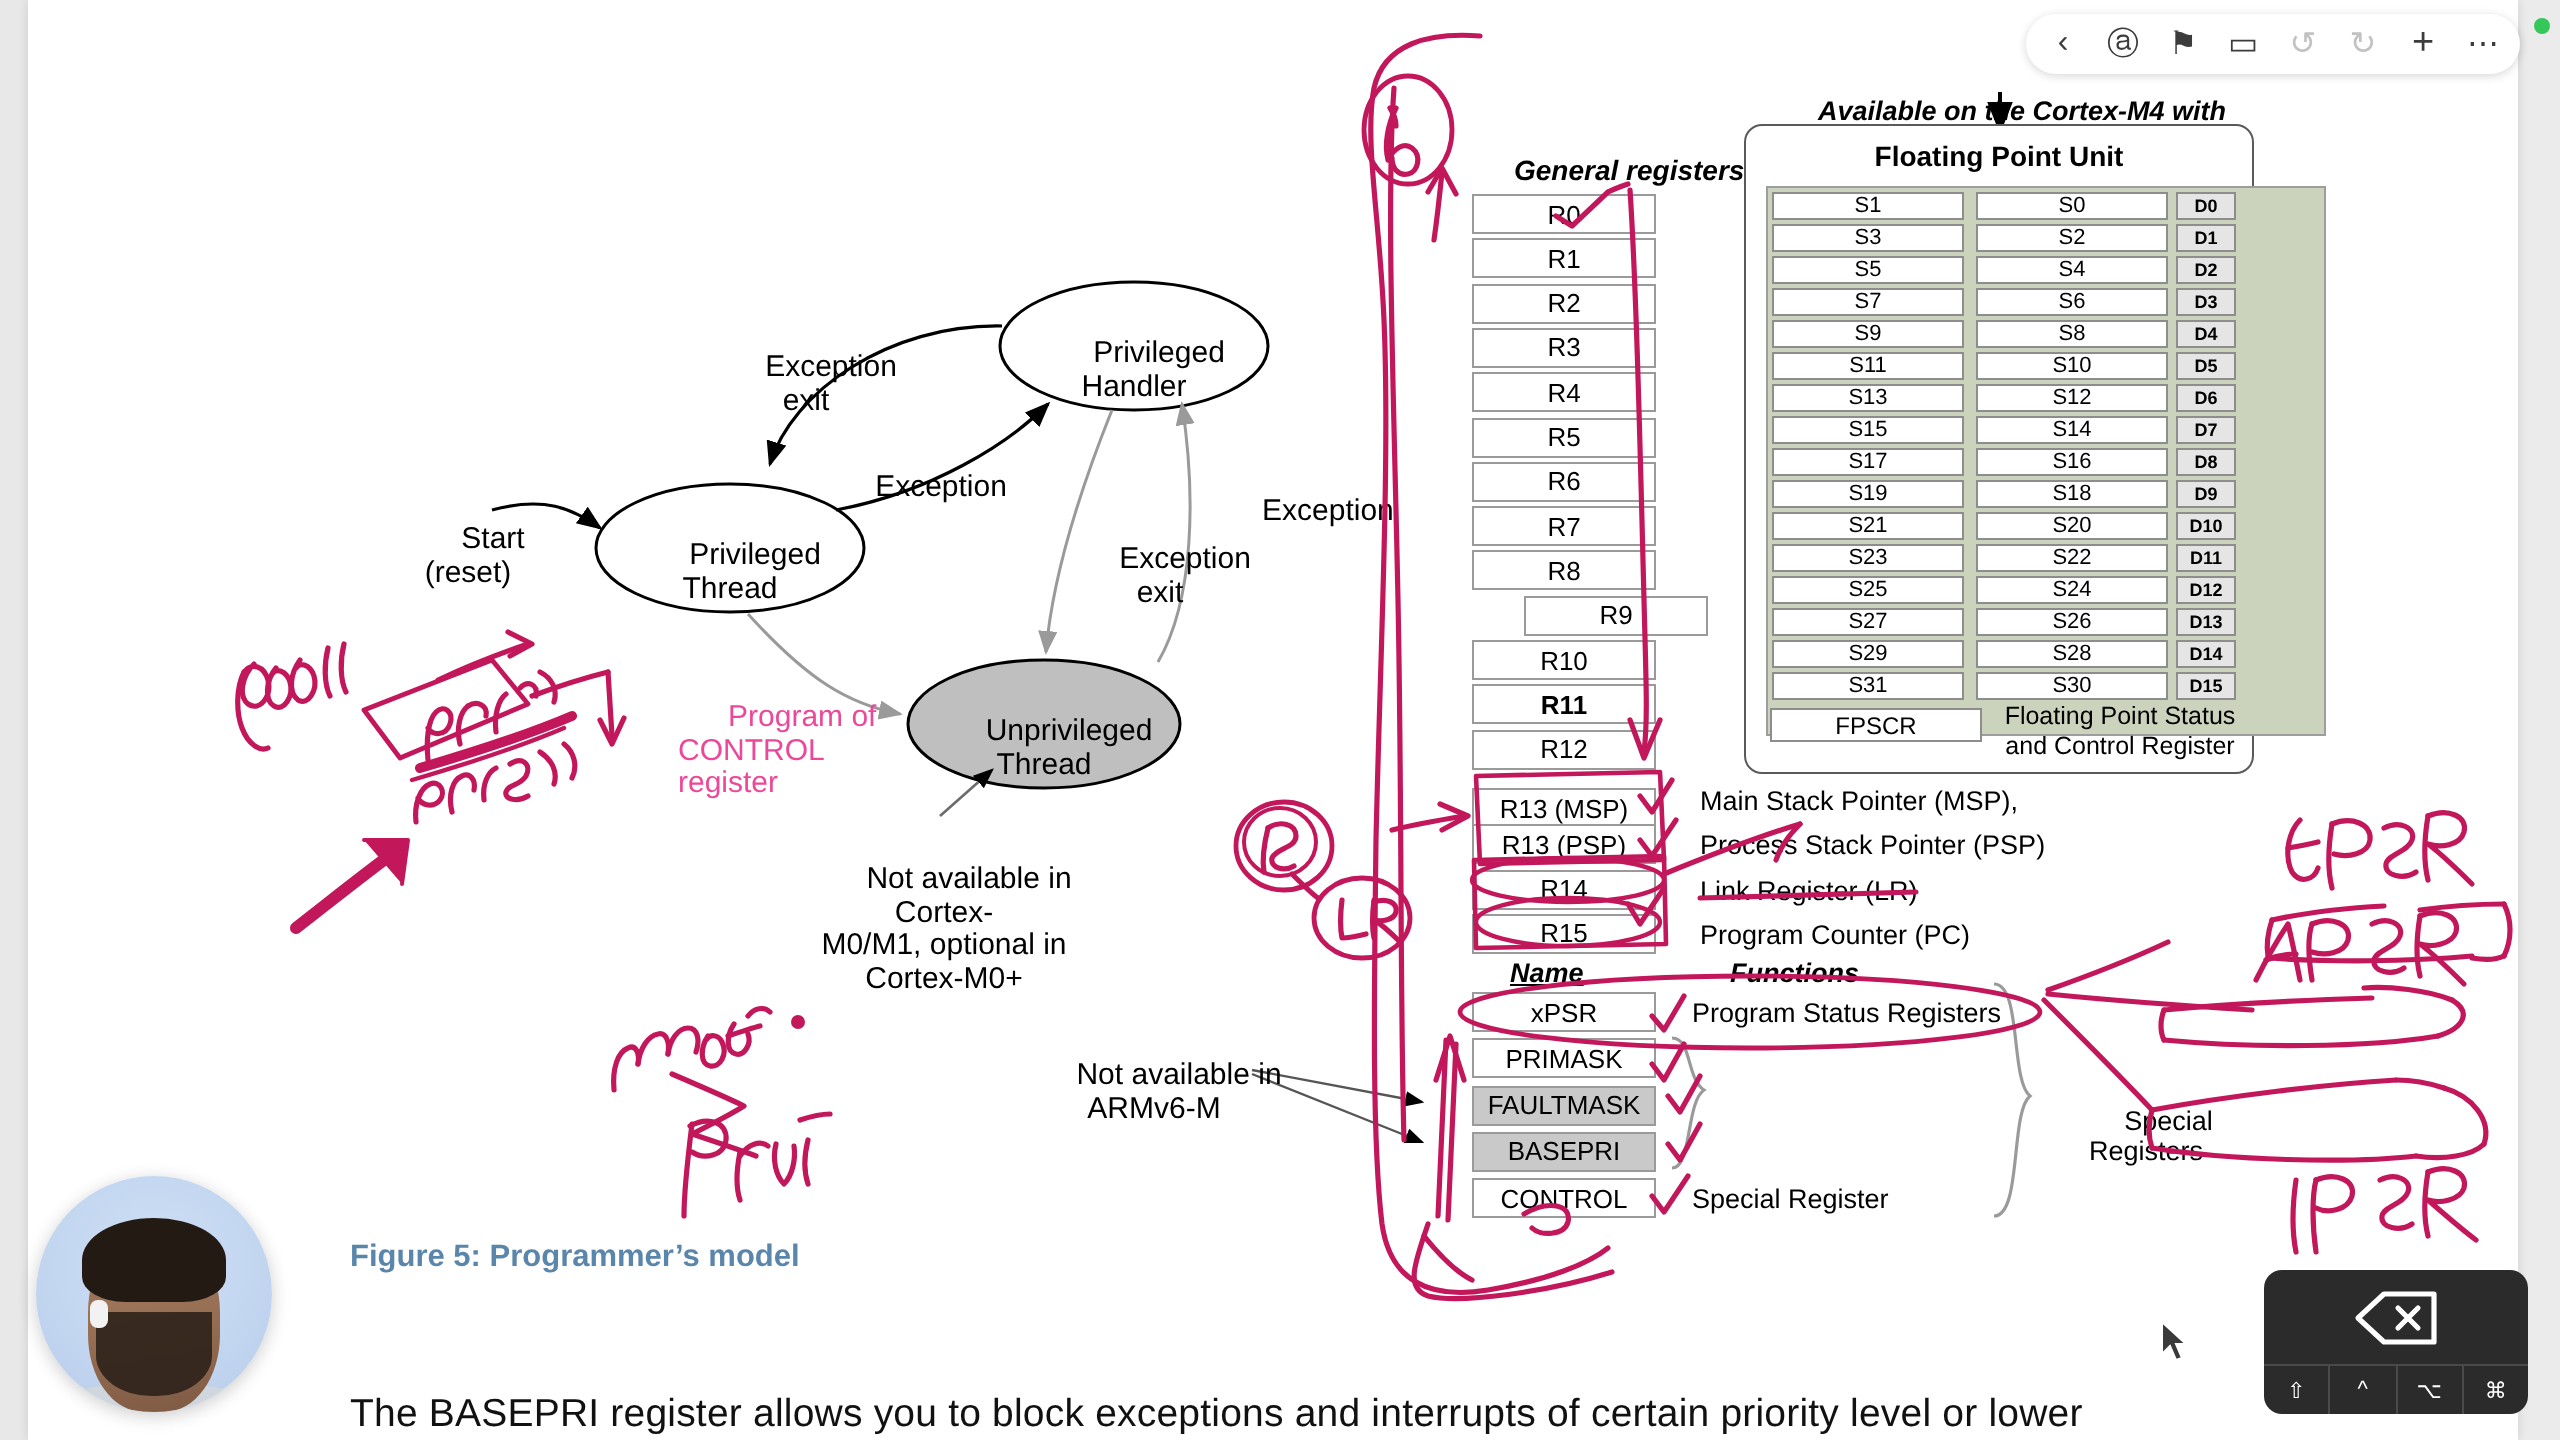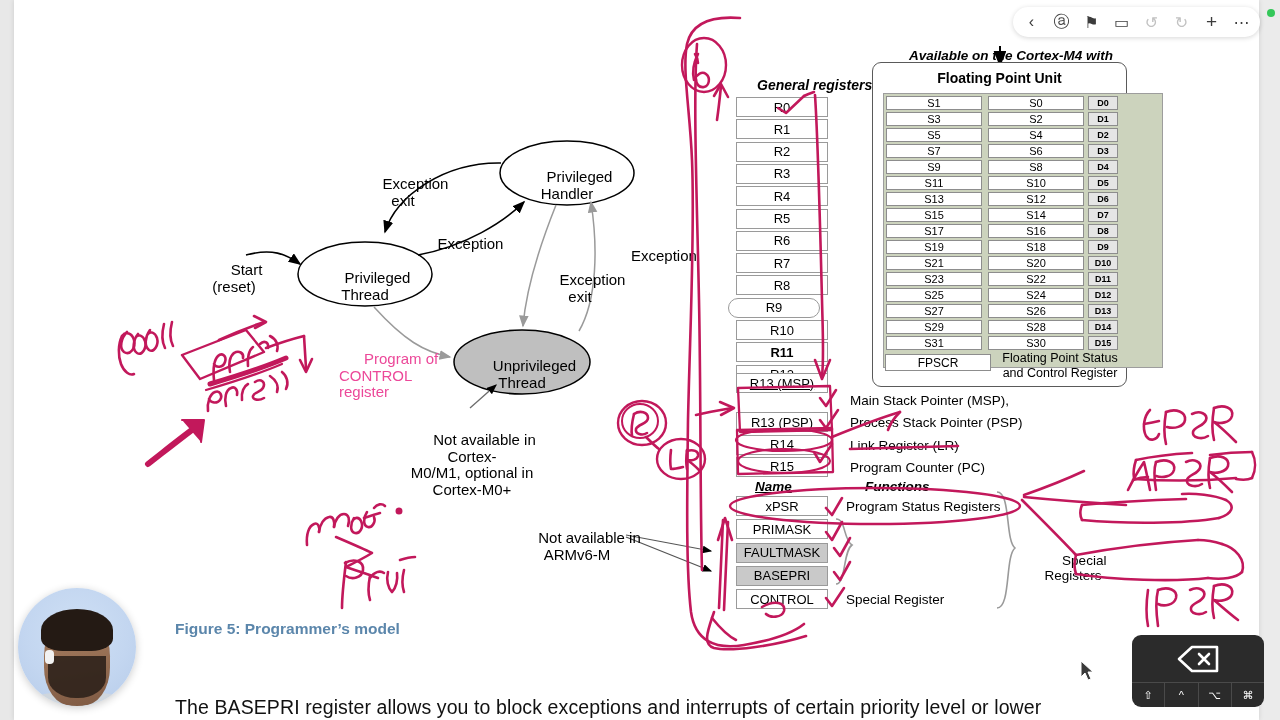--- a/index.html
+++ b/index.html
@@ -288,28 +288,28 @@
     <div id="gen-regs">
         <div class="reg" style="left: 722px; top: 97px;">R0</div>
         <div class="reg" style="left: 722px; top: 119.3px;">R1</div>
         <div class="reg" style="left: 722px; top: 141.6px;">R2</div>
         <div class="reg" style="left: 722px; top: 163.9px;">R3</div>
         <div class="reg" style="left: 722px; top: 186.2px;">R4</div>
         <div class="reg" style="left: 722px; top: 208.5px;">R5</div>
         <div class="reg" style="left: 722px; top: 230.8px;">R6</div>
         <div class="reg" style="left: 722px; top: 253.1px;">R7</div>
         <div class="reg" style="left: 722px; top: 275.4px;">R8</div>
-        <div class="reg" style="left: 714px; top: 297.7px; border-radius: 10px;">R9</div>
+        <div class="reg" style="left: 748px; top: 297.7px;">R9</div>
         <div class="reg" style="left: 722px; top: 320px;">R10</div>
         <div class="reg" style="left: 722px; top: 342.3px; font-weight: bold;">R11</div>
         <div class="reg" style="left: 722px; top: 364.6px;">R12</div>
       </div>
 
     <div id="stack-regs">
-        <div class="reg" style="left: 722px; top: 373px; text-decoration: underline;">R13 (MSP)</div>
+        <div class="reg" style="left: 722px; top: 394px;">R13 (MSP)</div>
         <div class="t" style="left: 836px; top: 393px; font-size: 13.5px;">Main Stack Pointer (MSP),</div>
         <div class="reg" style="left: 722px; top: 412.3px;">R13 (PSP)</div>
         <div class="t" style="left: 836px; top: 415.3px; font-size: 13.5px;">Process Stack Pointer (PSP)</div>
         <div class="reg" style="left: 722px; top: 434.6px;">R14</div>
         <div class="t" style="left: 836px; top: 437.6px; font-size: 13.5px;">Link Register (LR)</div>
         <div class="reg" style="left: 722px; top: 456.9px;">R15</div>
         <div class="t" style="left: 836px; top: 459.9px; font-size: 13.5px;">Program Counter (PC)</div>
       </div>
 
     <div class="t" style="left:741px; top:479px; font-size:13.5px; font-weight:bold; font-style:italic; text-decoration:underline;">Name</div>

